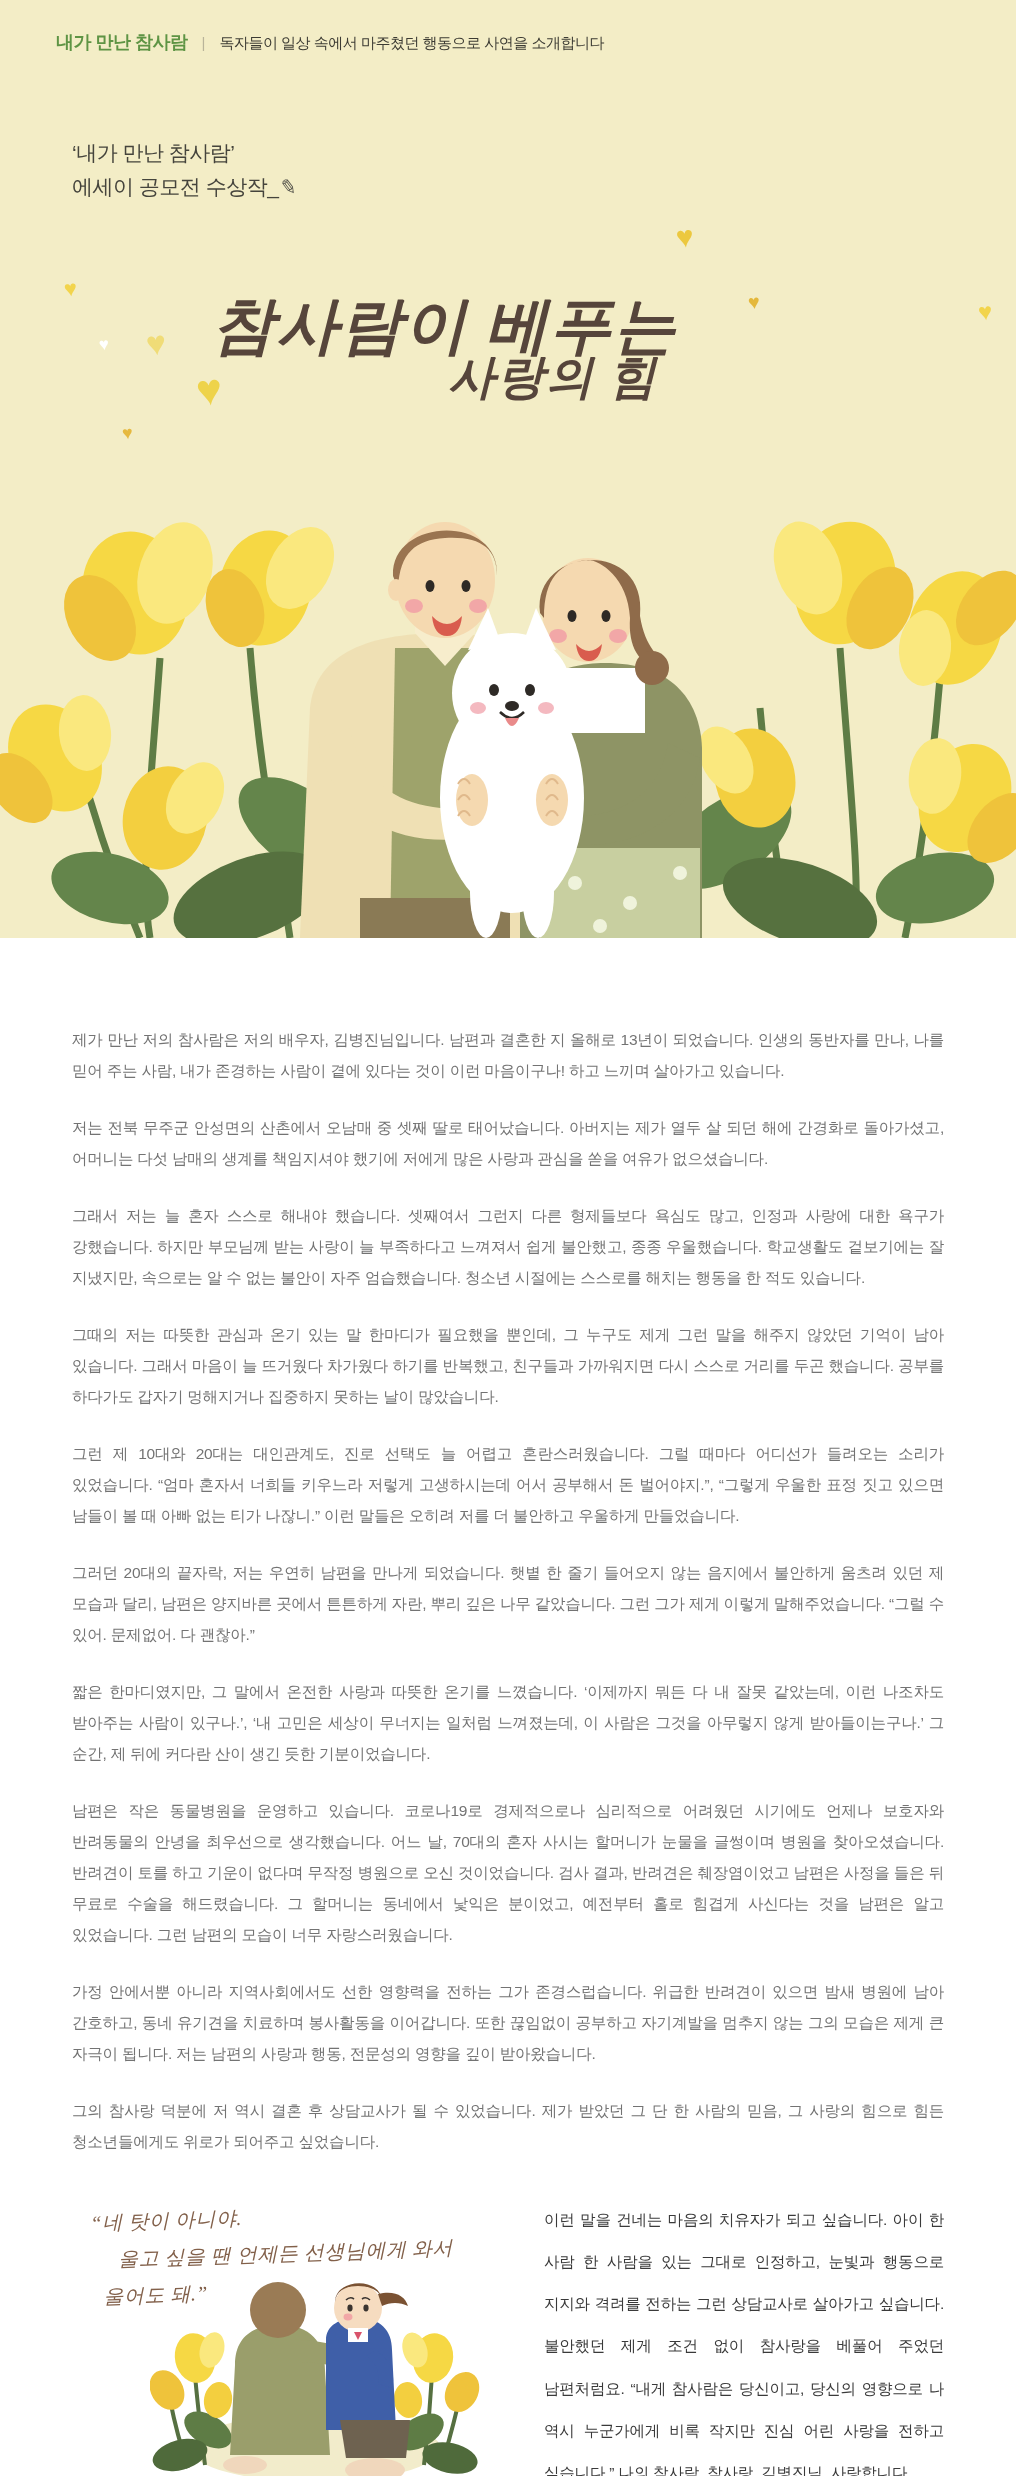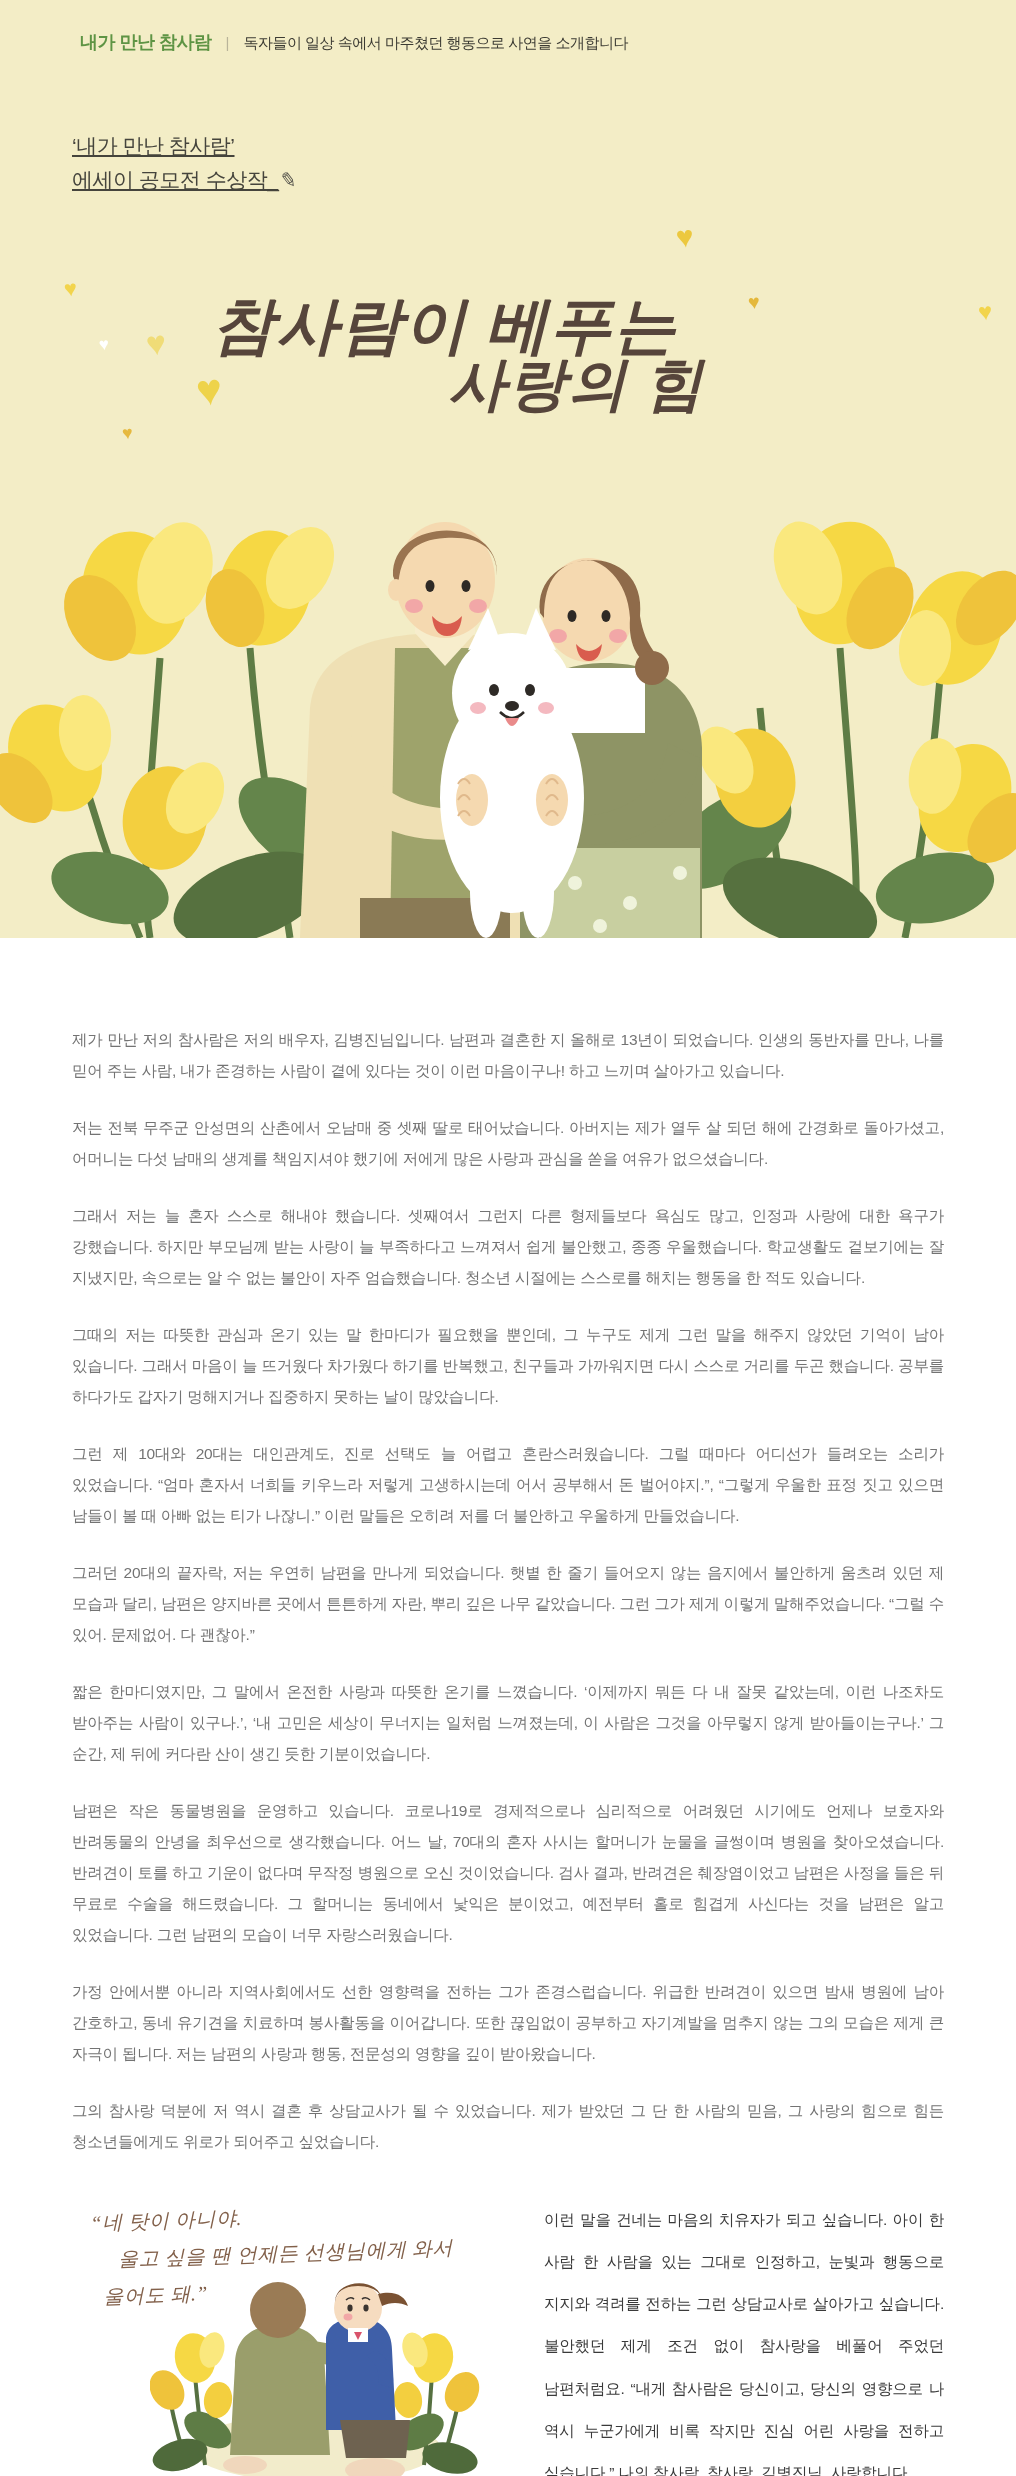--- a/index.html
+++ b/index.html
@@ -15,21 +15,21 @@
   
   .hero{
     position:relative;
     width:100%;
     height:938px;
     background:#F3EDC6;
     overflow:hidden;
   }
   .masthead{
     position:absolute;
-    left:80px; top:30px;
+    left:56px; top:30px;
     display:flex;
     align-items:baseline;
     gap:14px;
     white-space:nowrap;
   }
   .masthead .label{
     font-size:18px;
     font-weight:bold;
     color:#5E9444;
     letter-spacing:-0.5px;
@@ -38,26 +38,25 @@
     color:#b9b49a;
     font-size:15px;
   }
   .masthead .desc{
     font-size:15px;
     color:#3C3B33;
     letter-spacing:-0.5px;
   }
   .intro{
     position:absolute;
-    left:72px; top:129px;
+    left:72px; top:136px;
     font-size:21px;
     color:#45443C;
     line-height:1.62;
     letter-spacing:-0.5px;
-    text-decoration:underline;
   }
   .intro .pencil{
     display:inline-block;
     font-size:20px;
     color:#55544C;
     transform:rotate(8deg);
     margin-left:2px;
   }
   .title-block{
     position:absolute;
@@ -72,21 +71,21 @@
     position:absolute;
     left:212px; top:0;
     font-size:62px;
     letter-spacing:2px;
     white-space:nowrap;
     margin-top:32px;
   }
   .title-line2{
     position:absolute;
     left:448px; top:94px;
-    font-size:58px;
+    font-size:47px;
     letter-spacing:2px;
     white-space:nowrap;
   }
   .byline{
     position:absolute;
     left:0; top:443px;
     width:100%;
     text-align:center;
     color:#3B3B35;
     font-size:15px;

